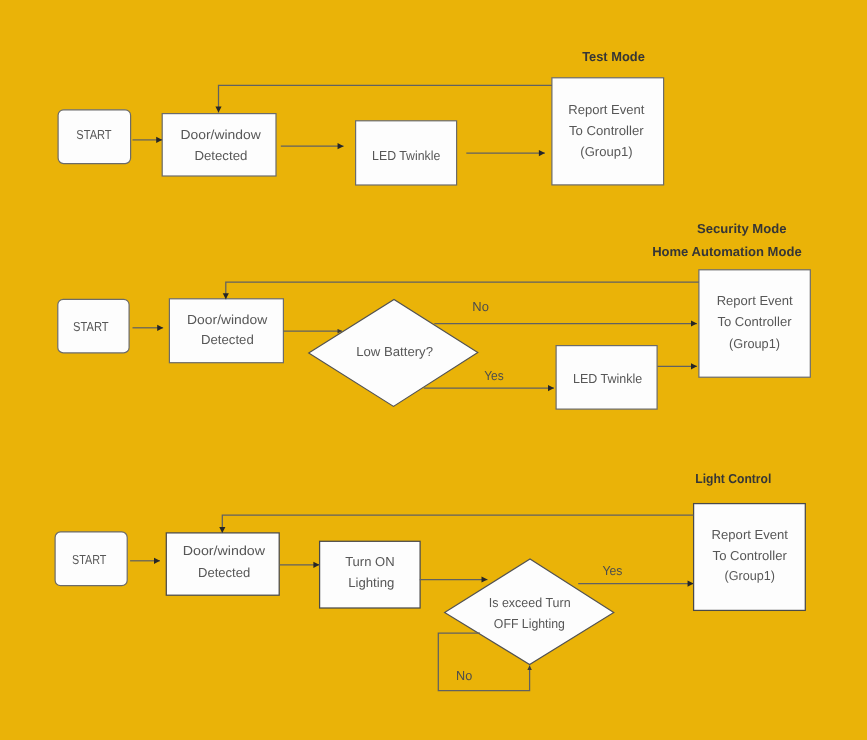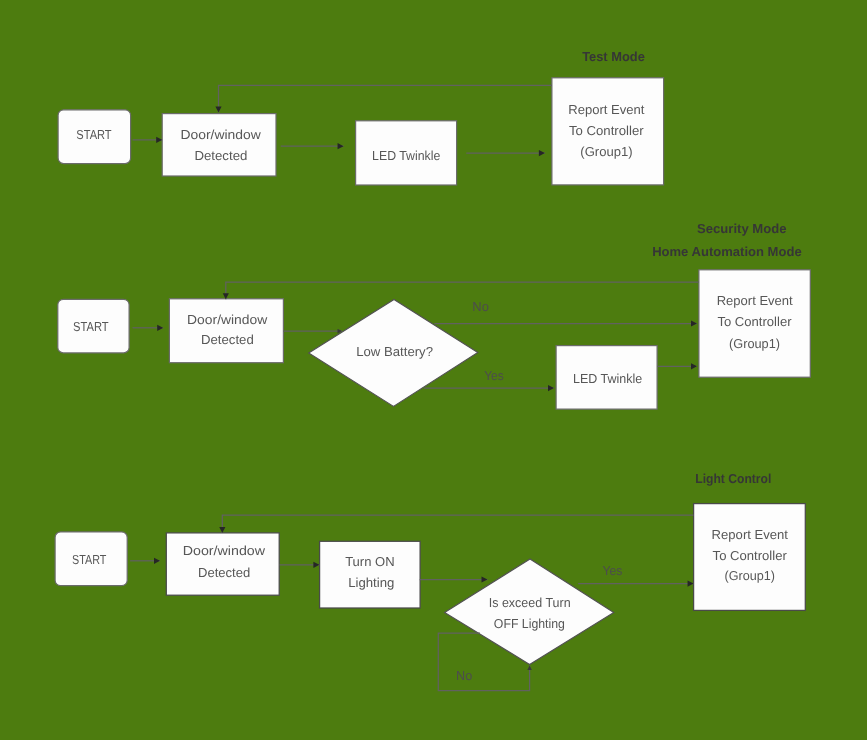--- a/index.html
+++ b/index.html
@@ -1,18 +1,18 @@
 <!DOCTYPE html>
 <html><head>
 <meta charset="utf-8">
 <title>Flowchart</title>
 <style>
   html,body{margin:0;padding:0;background:#ffffff;}
   body{width:867px;height:740px;overflow:hidden;font-family:"Liberation Sans",sans-serif;-webkit-font-smoothing:antialiased;text-rendering:geometricPrecision;}
-  #stage{position:relative;width:867px;height:740px;background:#4d7c0f;}
+  #stage{position:relative;width:867px;height:740px;background:#eab308;}
   svg#fc{position:absolute;left:0;top:0;width:867px;height:740px;}
   .shp{fill:#fdfdfd;stroke:#6b6b6b;stroke-width:1.2;}
   .shpd{fill:#fdfdfd;stroke:#525252;stroke-width:1.15;}
   .shpk{fill:#fdfdfd;stroke:#4a4a4a;stroke-width:1.25;}
   .conn{stroke:#616161;stroke-width:1.25;fill:none;}
   .nodetext{font-family:"Liberation Sans",sans-serif;font-size:13px;fill:#575757;text-anchor:middle;}
   .modelabel{font-family:"Liberation Sans",sans-serif;font-size:13px;font-weight:bold;fill:#363636;text-anchor:middle;}
   .edgelabel{font-family:"Liberation Sans",sans-serif;font-size:13px;fill:#4d4d4d;text-anchor:middle;}
 </style>
 </head>

